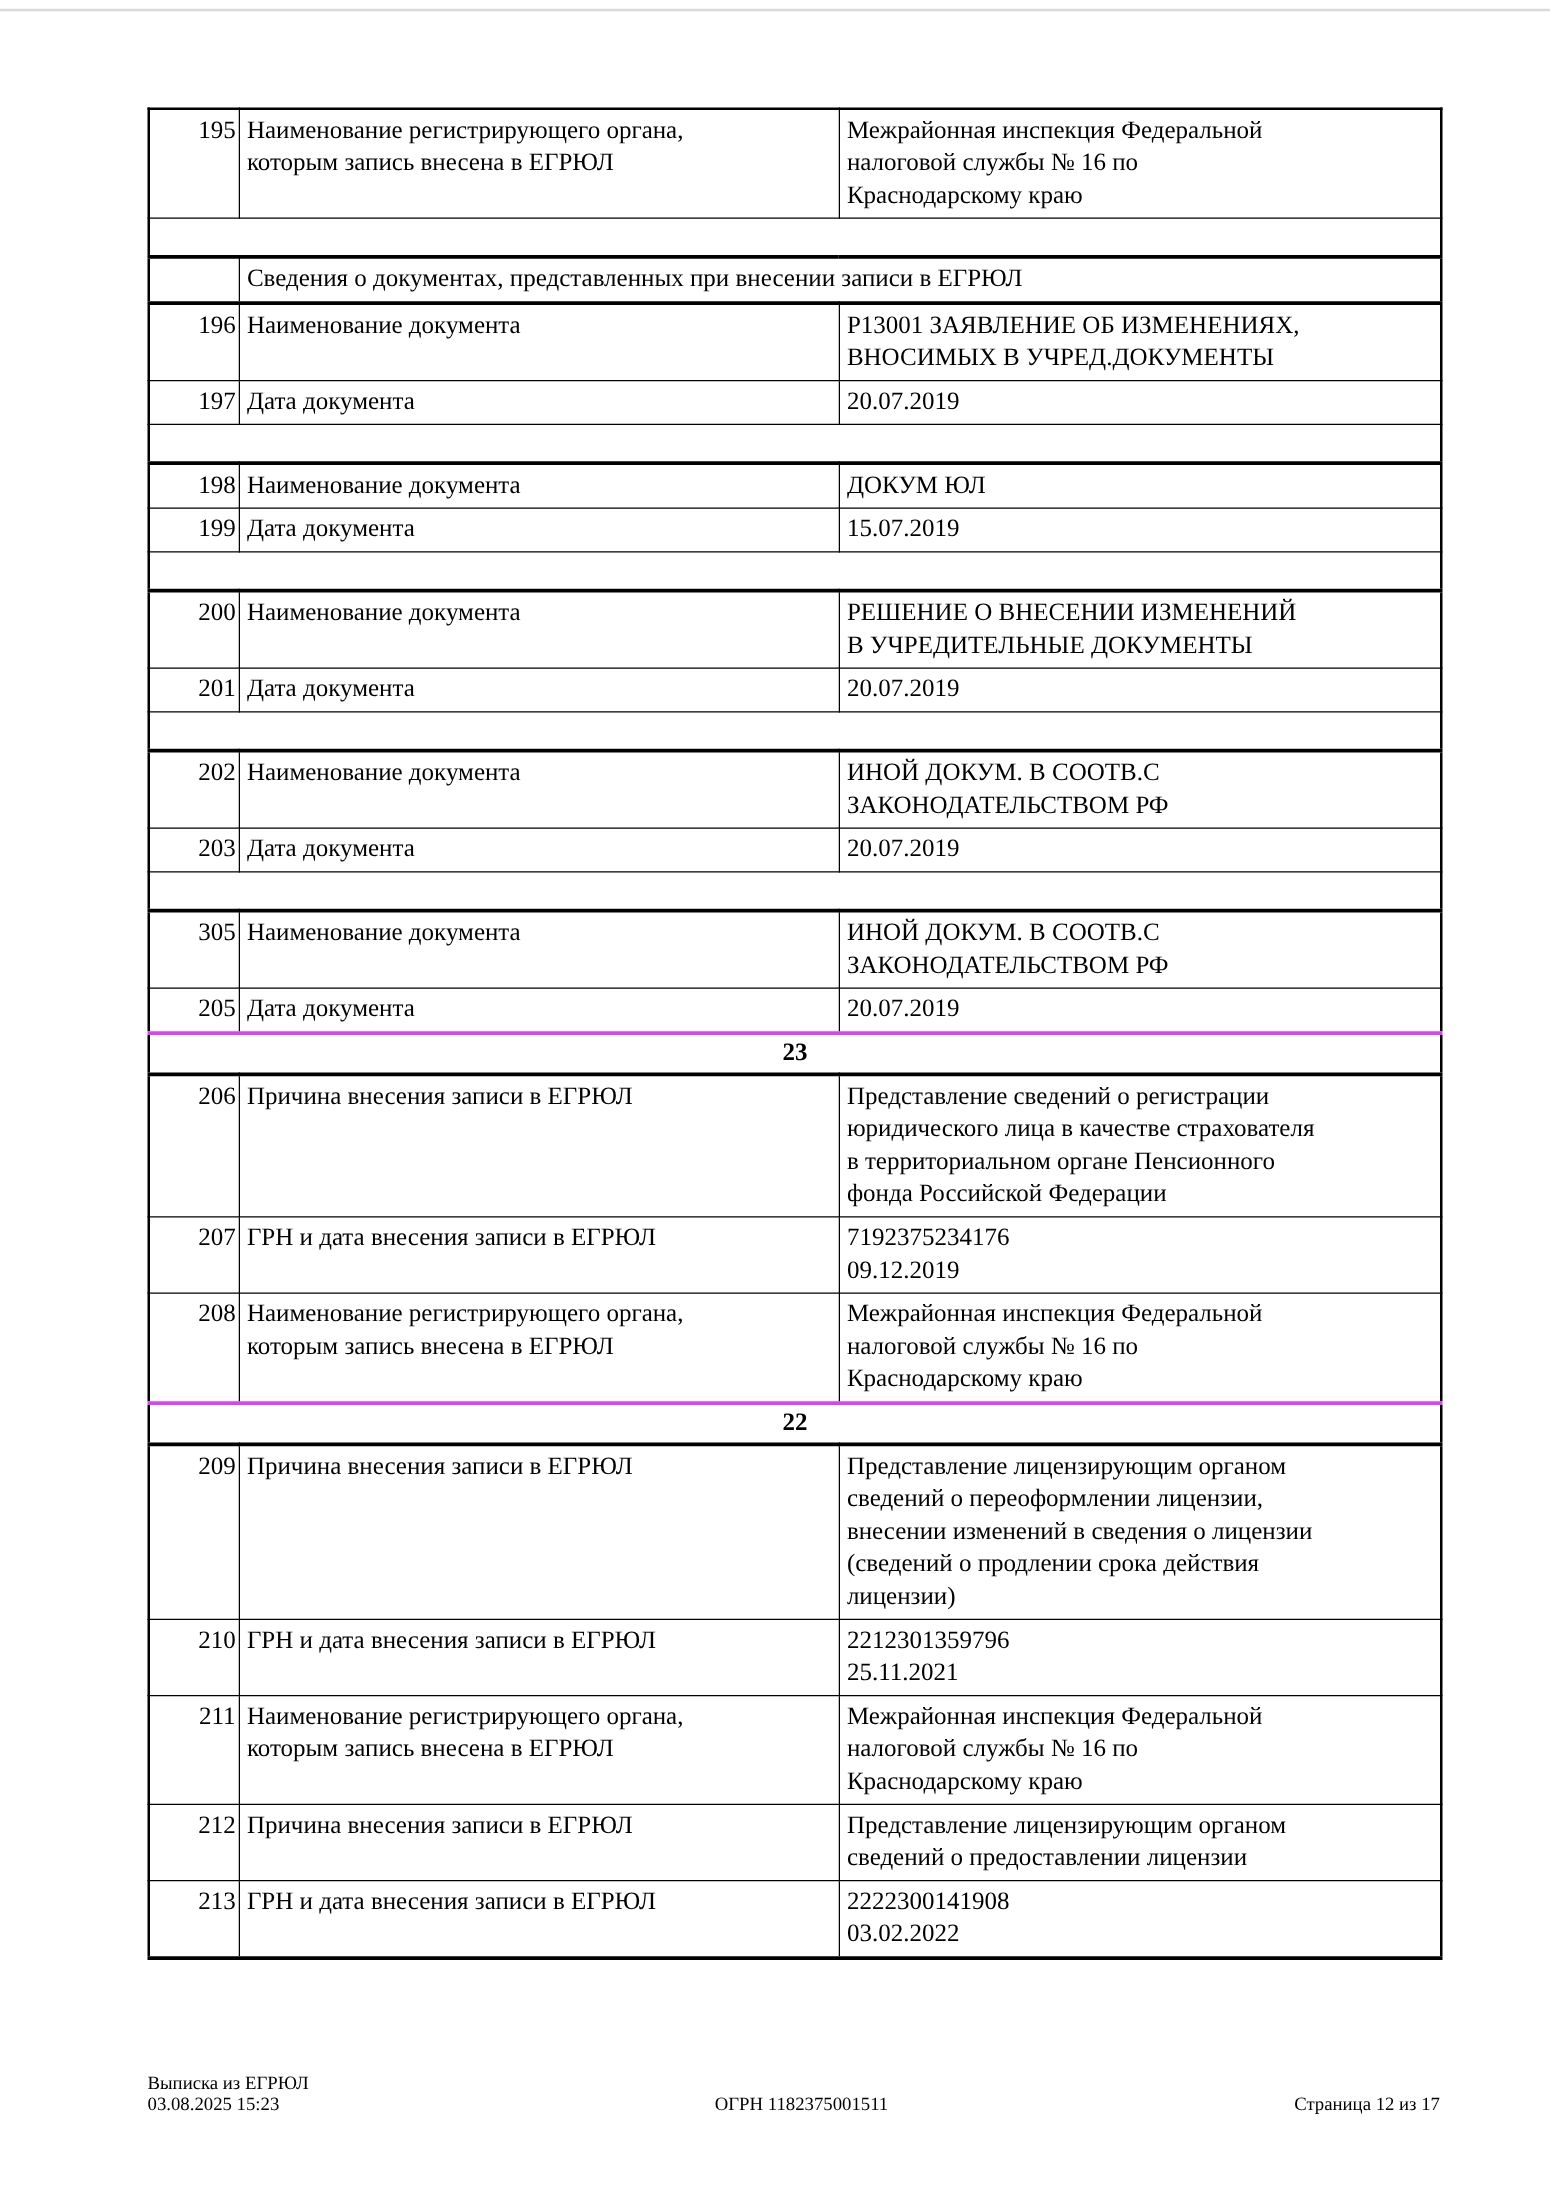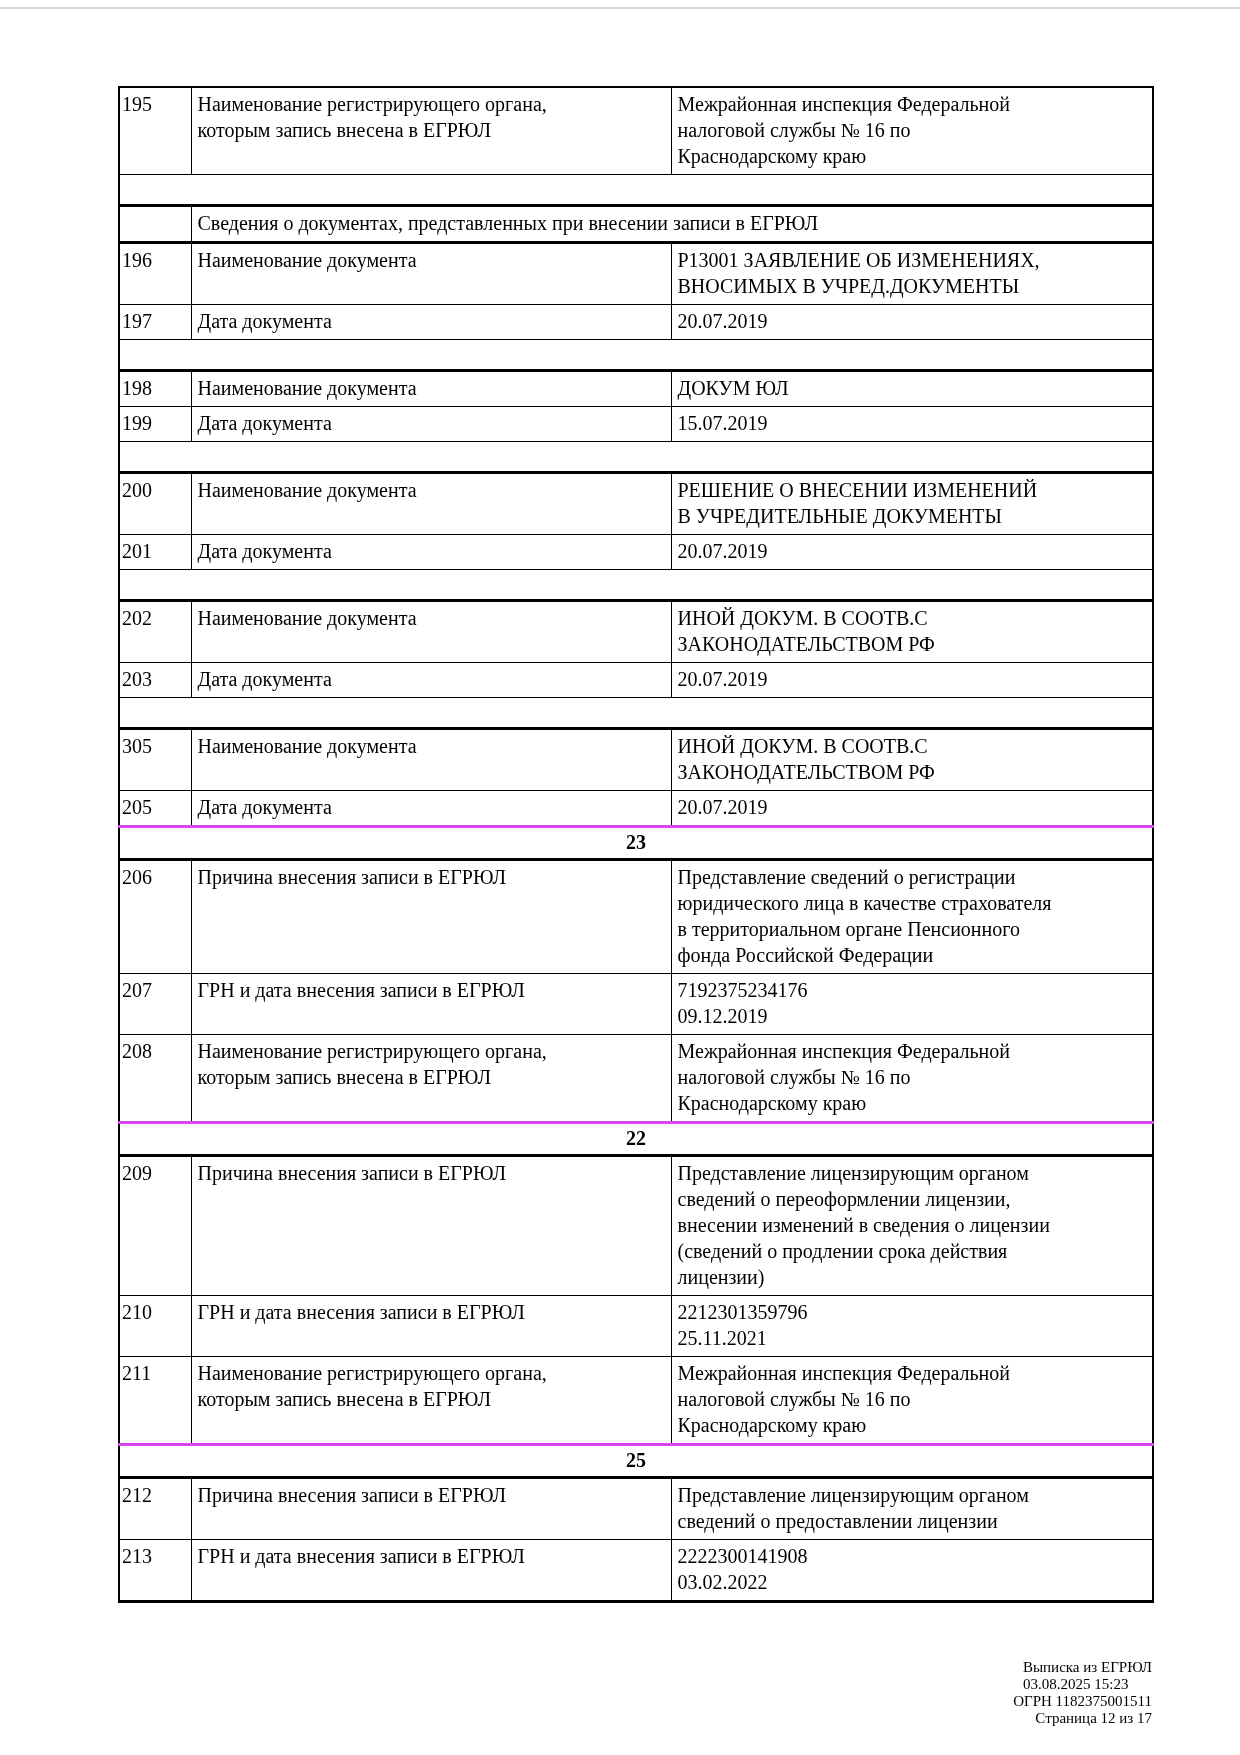--- a/index.html
+++ b/index.html
@@ -19,21 +19,21 @@
     border-collapse: collapse; table-layout: fixed;
     border: 2px solid #000;
   }
   td {
     vertical-align: top;
     font-size: 20px; line-height: 26px;
     overflow: hidden;
   }
   .c-num {
     border: 1px solid #000;
-    text-align: left;
+    text-align: right;
     padding: 3px 2px 5px 2px;
   }
   .c-label, .c-value {
     border: 1px solid #000;
     padding: 3px 6px 5px 6px;
     white-space: pre-line;
   }
   tr.spacer .c-spacer {
     border-top: 1px solid #000;
     border-bottom: 3px solid #000;
@@ -49,22 +49,22 @@
   }
   tr.section .c-section {
     border-top: 3px solid #d946ef;
     border-bottom: 3px solid #000;
     text-align: center; font-weight: bold;
     padding: 1px 6px 3px 6px;
   }
   table.doc-table tr:last-child td { border-bottom: 3px solid #000000; }
   .footer {
     position: absolute; left: 118px; top: 1659px; width: 1034px;
-    display: flex; justify-content: center; align-items: flex-end;
-    font-size: 15px; line-height: 17px; flex-direction: column;
+    display: flex; justify-content: space-between; align-items: flex-end;
+    font-size: 15px; line-height: 17px;
   }
   .footer-left { text-align: left; }
   .footer-center { text-align: center; }
   .footer-right { text-align: right; }
 </style>
 </head>
 <body>
 
 <div class="scan-artifact"></div>
 
@@ -199,23 +199,20 @@
       <td class="c-value">2212301359796
 25.11.2021</td>
     </tr>
     <tr class="item">
       <td class="c-num">211</td>
       <td class="c-label">Наименование регистрирующего органа,
 которым запись внесена в ЕГРЮЛ</td>
       <td class="c-value">Межрайонная инспекция Федеральной
 налоговой службы № 16 по
 Краснодарскому краю</td>
-    </tr>
-    <tr class="section">
-      <td class="c-section" colspan="3">25</td>
     </tr>
     <tr class="item">
       <td class="c-num">212</td>
       <td class="c-label">Причина внесения записи в ЕГРЮЛ</td>
       <td class="c-value">Представление лицензирующим органом
 сведений о предоставлении лицензии</td>
     </tr>
     <tr class="item">
       <td class="c-num">213</td>
       <td class="c-label">ГРН и дата внесения записи в ЕГРЮЛ</td>

